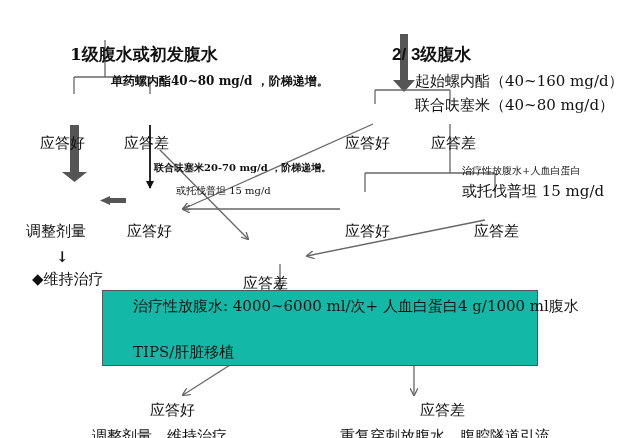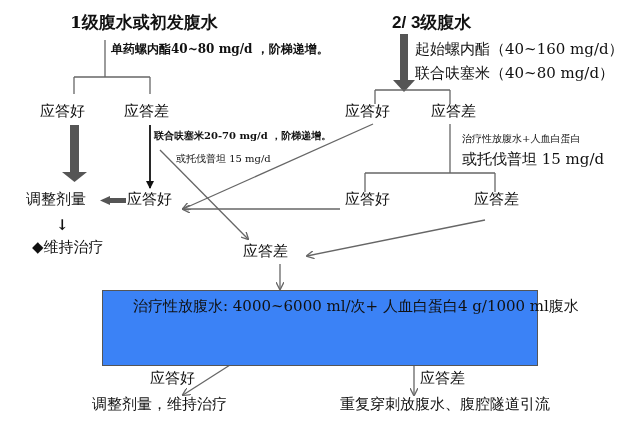--- a/index.html
+++ b/index.html
@@ -1,27 +1,27 @@
 <!DOCTYPE html>
 <html><head>
 <meta charset="utf-8">
 <style>
   html, body { margin:0; padding:0; background:#ffffff; }
   body { width:633px; height:438px; position:relative; overflow:hidden;
          font-family:"DejaVu Serif", "Liberation Serif", serif; color:#111; }
-  .node { position:absolute; white-space:nowrap; line-height:1; }
+  .node { position:absolute; white-space:nowrap; line-height:1;margin-top:32px; }
   .big { font-size:17px; }
   .mid { font-size:15px; }
   .small { font-size:12px; }
   .tiny { font-size:10px; }
   .bold { font-weight:bold; }
   .sans { font-family:"Liberation Sans", "DejaVu Sans", sans-serif; }
   svg.lines { position:absolute; left:0; top:0; }
   .box { position:absolute; left:102px; top:290px; width:434px; height:74px;
-         border:1.5px solid #555; background:#3b82f6; }
+         border:1.5px solid #555; background:#14b8a6; }
   .box .ln { position:absolute; white-space:nowrap; font-size:15px; }
 </style>
 </head>
 <body>
 
 <svg class="lines" width="633" height="438">
   <defs>
     <marker id="ah" markerWidth="8" markerHeight="8" refX="7" refY="4" orient="auto" markerUnits="userSpaceOnUse">
       <path d="M0,0 L8,4 L0,8" fill="none" stroke="#666" stroke-width="1.3"></path>
     </marker>
@@ -87,18 +87,19 @@
 <div class="node mid" style="left:431px;top:104px;">应答差</div>
 <div class="node tiny" style="left:462px;top:134px;">治疗性放腹水+人血白蛋白</div>
 <div class="node mid" style="left:462px;top:152px;">或托伐普坦 15 mg/d</div>
 <div class="node mid" style="left:345px;top:192px;">应答好</div>
 <div class="node mid" style="left:474px;top:192px;">应答差</div>
 
 <div class="node mid" style="left:243px;top:244px;">应答差</div>
 
 <div class="box">
   <div class="ln" style="left:30px;top:6px;">治疗性放腹水: 4000~6000 ml/次+ 人血白蛋白4 g/1000 ml腹水</div>
+  <div class="ln" style="left:30px;top:52px;">TIPS/肝脏移植</div>
 </div>
 
 <div class="node mid" style="left:150px;top:371px;">应答好</div>
 <div class="node mid" style="left:92px;top:397px;">调整剂量，维持治疗</div>
 <div class="node mid" style="left:420px;top:371px;">应答差</div>
 <div class="node mid" style="left:340px;top:397px;">重复穿刺放腹水、腹腔隧道引流</div>
 
 </body></html>

